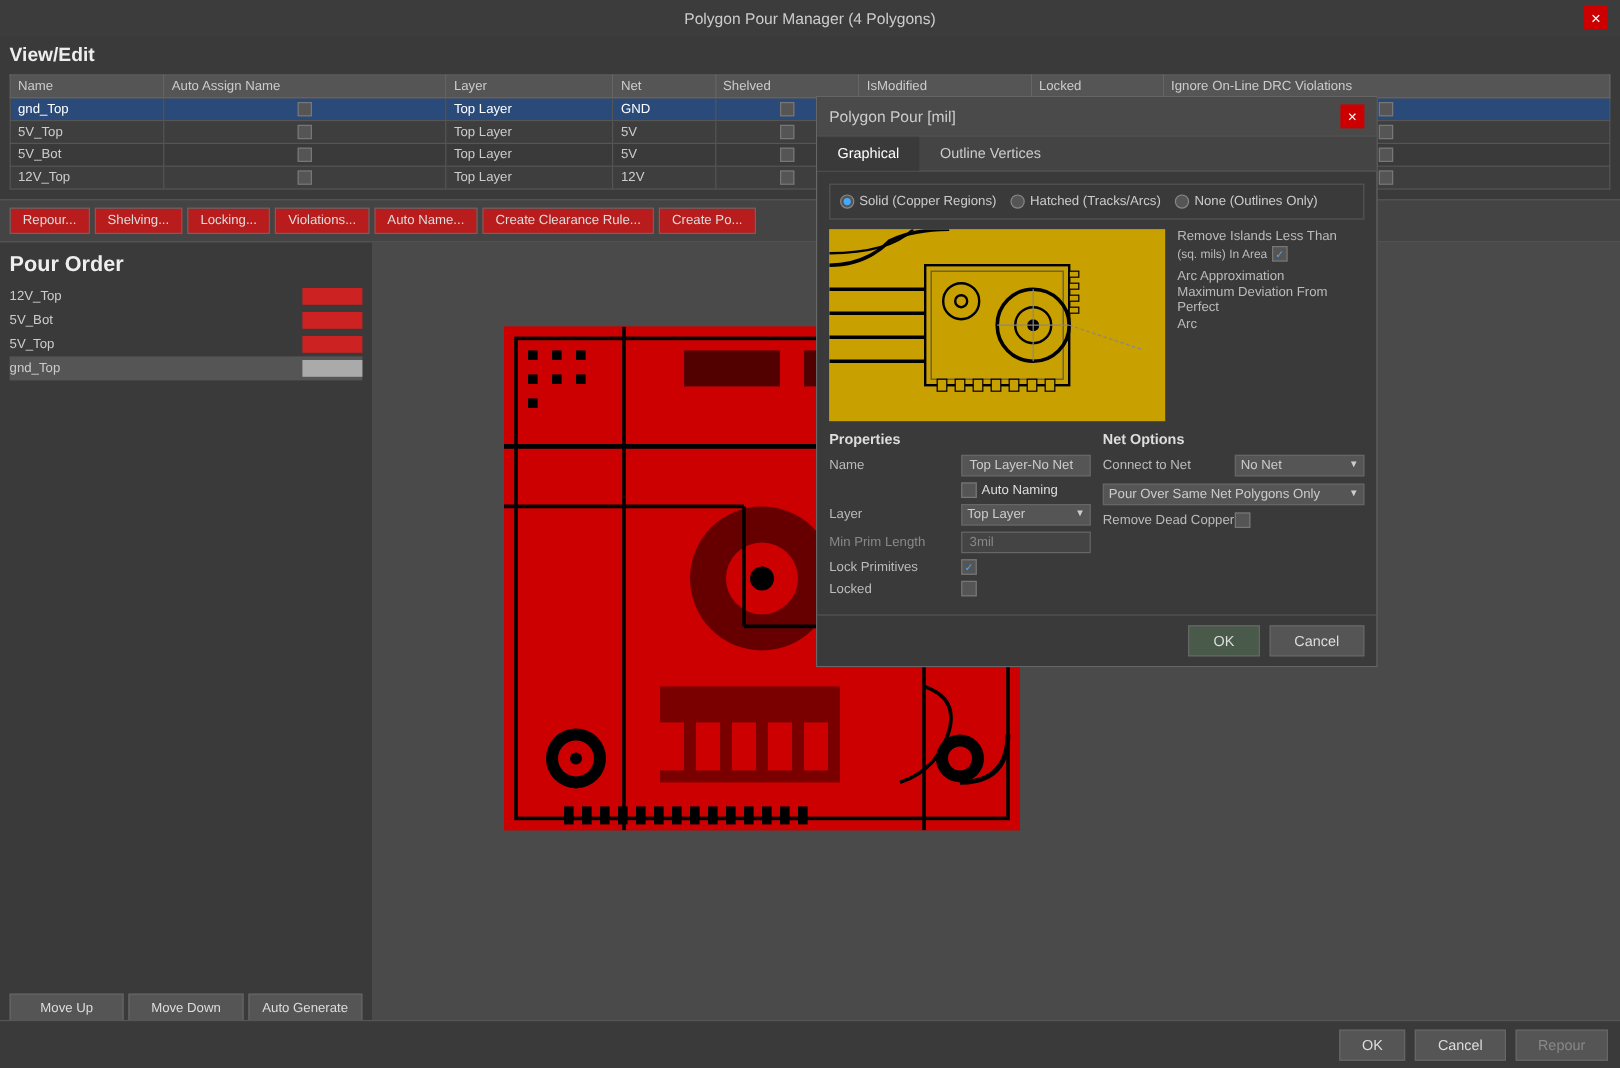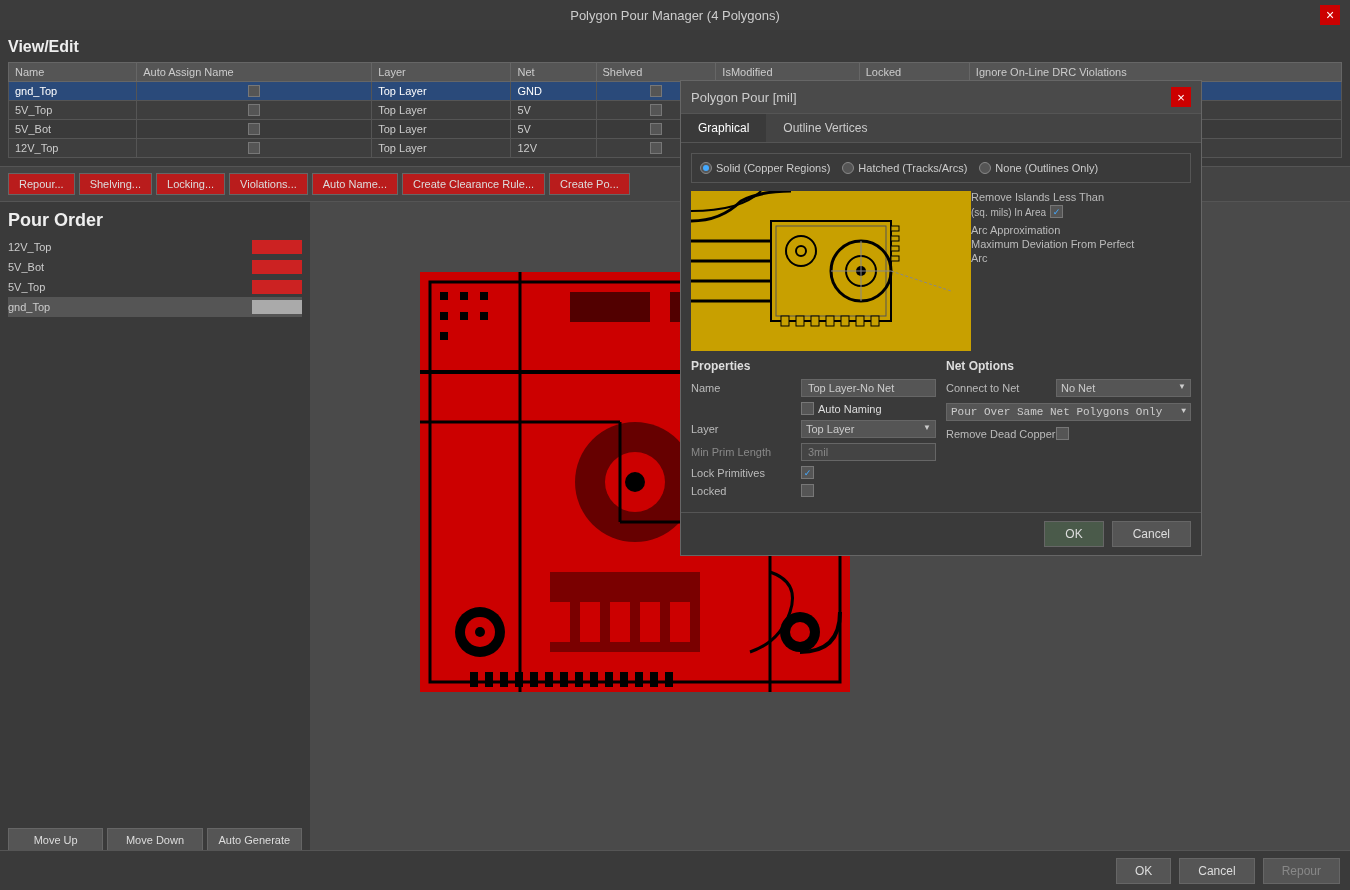--- a/index.html
+++ b/index.html
@@ -214,21 +214,21 @@
       height: 420px;
       background: #cc0000;
       overflow: hidden;
     }
 
     
     .polygon-dialog {
       position: absolute;
       top: 80px;
       left: 680px;
-      width: 522px;
+      width: 468px;
       background: #3a3a3a;
       border: 1px solid #666;
       z-index: 100;
     }
     .polygon-dialog-title {
       background: #4a4a4a;
       padding: 6px 10px;
       display: flex;
       align-items: center;
       justify-content: space-between;
@@ -311,20 +311,21 @@
       content: '';
       width: 6px;
       height: 6px;
       border-radius: 50%;
       background: #4af;
     }
 
     
     .preview-area {
       display: flex;
+      gap: 10px;
       margin-bottom: 8px;
     }
     .pcb-preview {
       width: 280px;
       height: 160px;
       background: #c8a000;
       position: relative;
       overflow: hidden;
       flex-shrink: 0;
     }
@@ -869,21 +870,21 @@
         <div class="props-title">Net Options</div>
 
         <div class="prop-row">
           <span class="prop-label">Connect to Net</span>
           <div class="select-field" style="flex:1;">
             <span>No Net</span>
             <span class="select-arrow">▼</span>
           </div>
         </div>
 
-        <div class="prop-row" style="margin-top:6px;font-family:Liberation Mono, monospace;">
+        <div class="prop-row" style="margin-top:6px;">
           <div class="select-field" style="flex:1;">
             <span>Pour Over Same Net Polygons Only</span>
             <span class="select-arrow">▼</span>
           </div>
         </div>
 
         <div class="prop-row" style="margin-top:6px;">
           <span class="prop-label">Remove Dead Copper</span>
           <div class="cb-small"></div>
         </div>

